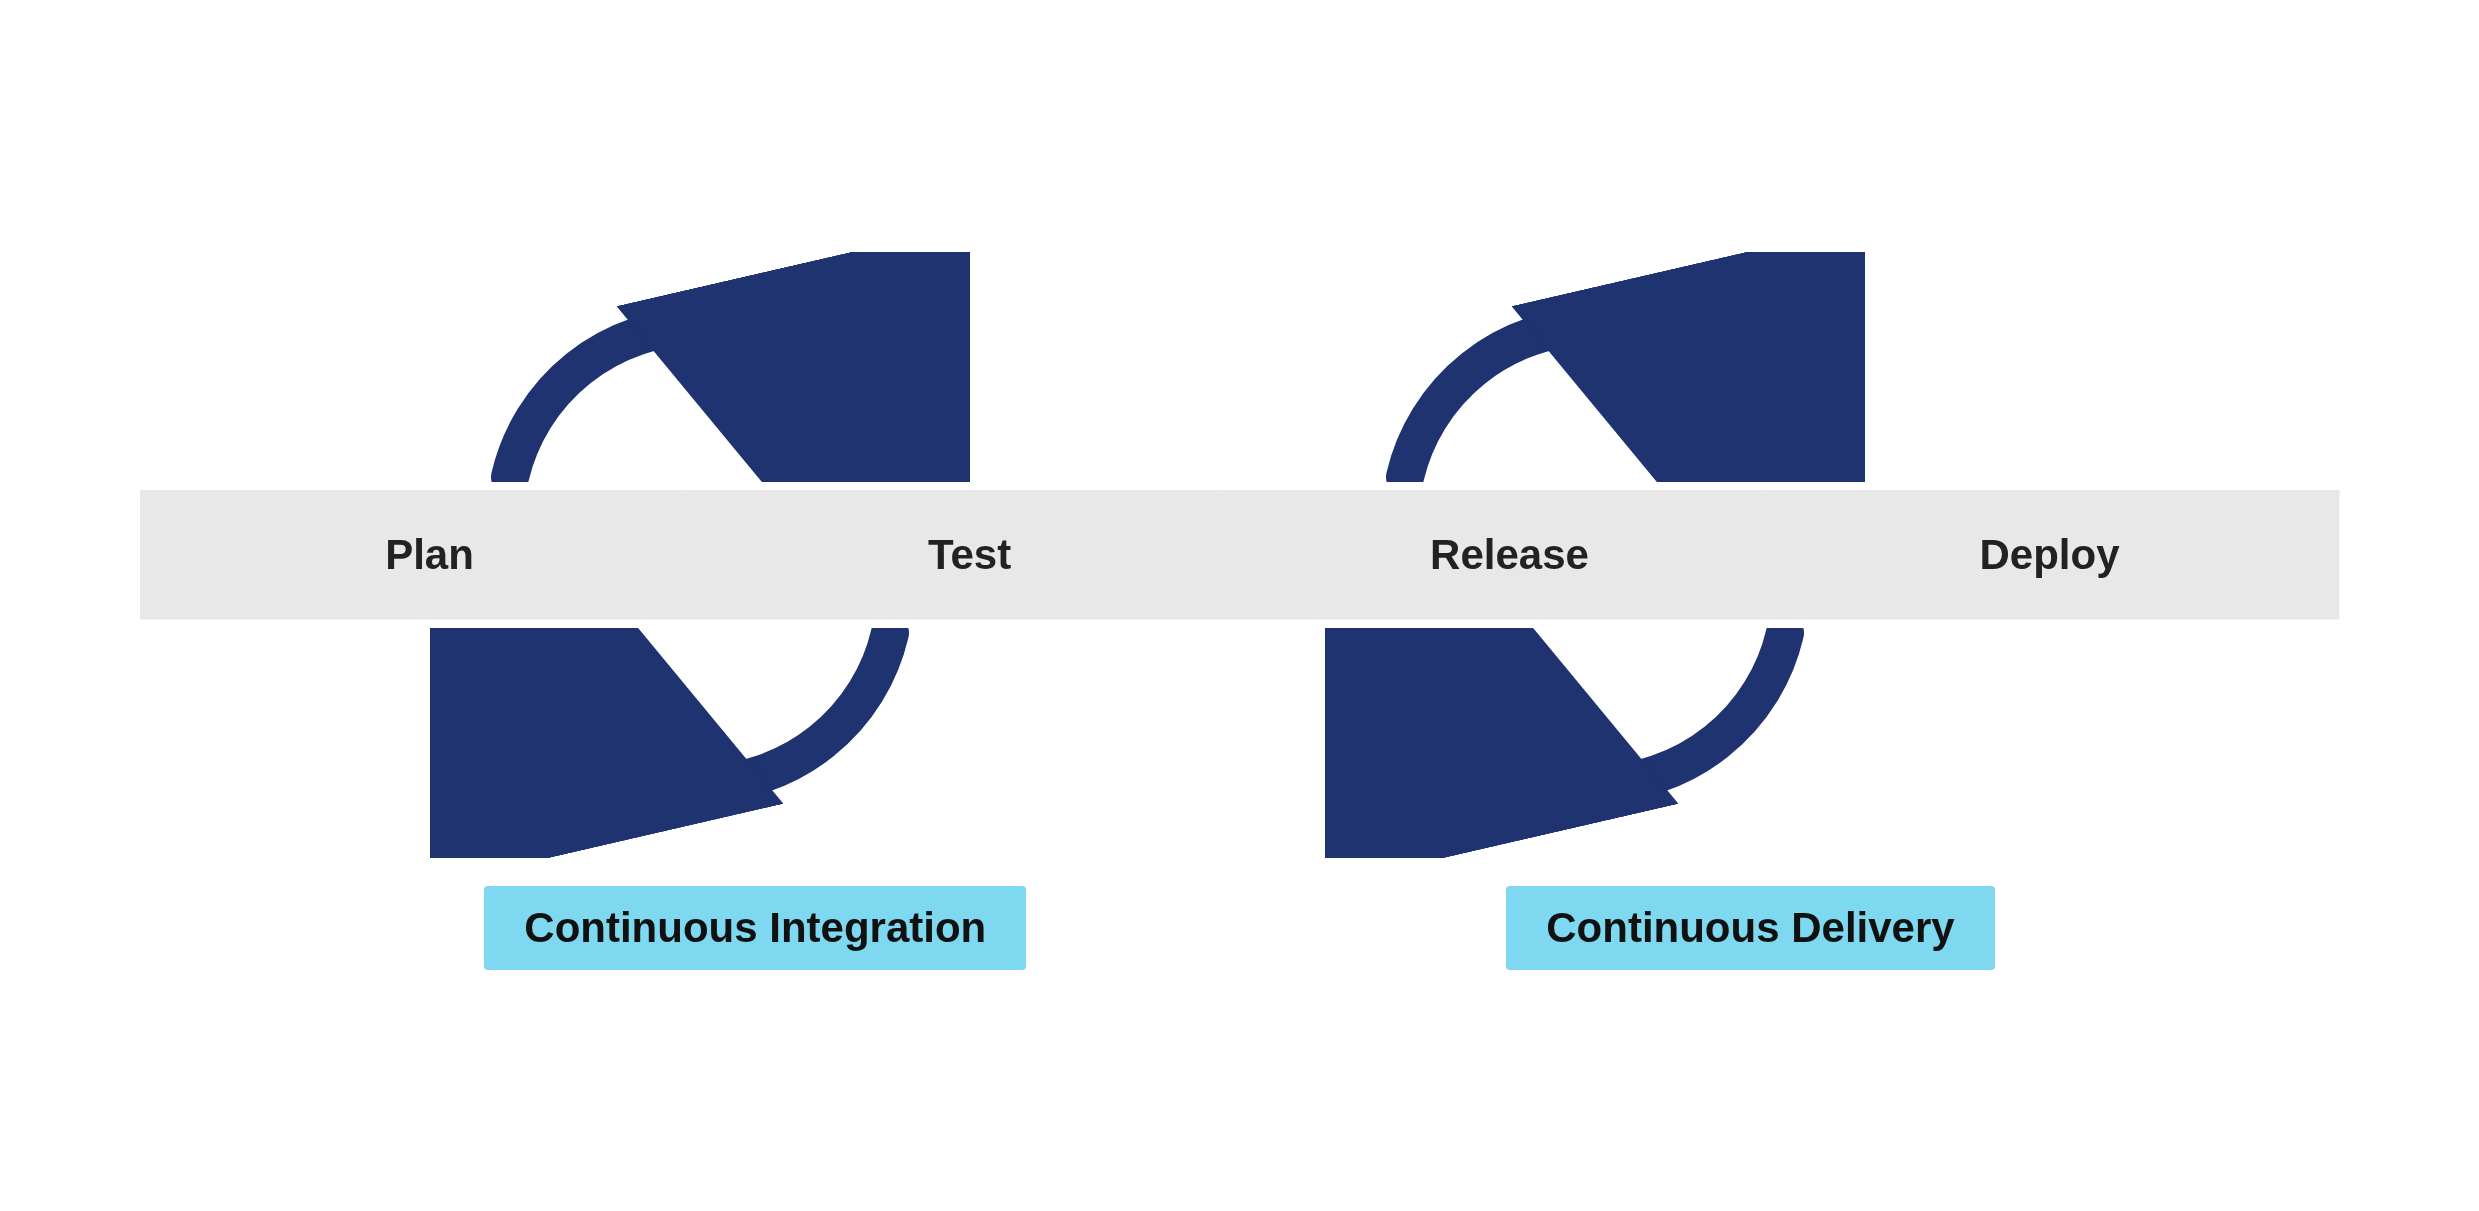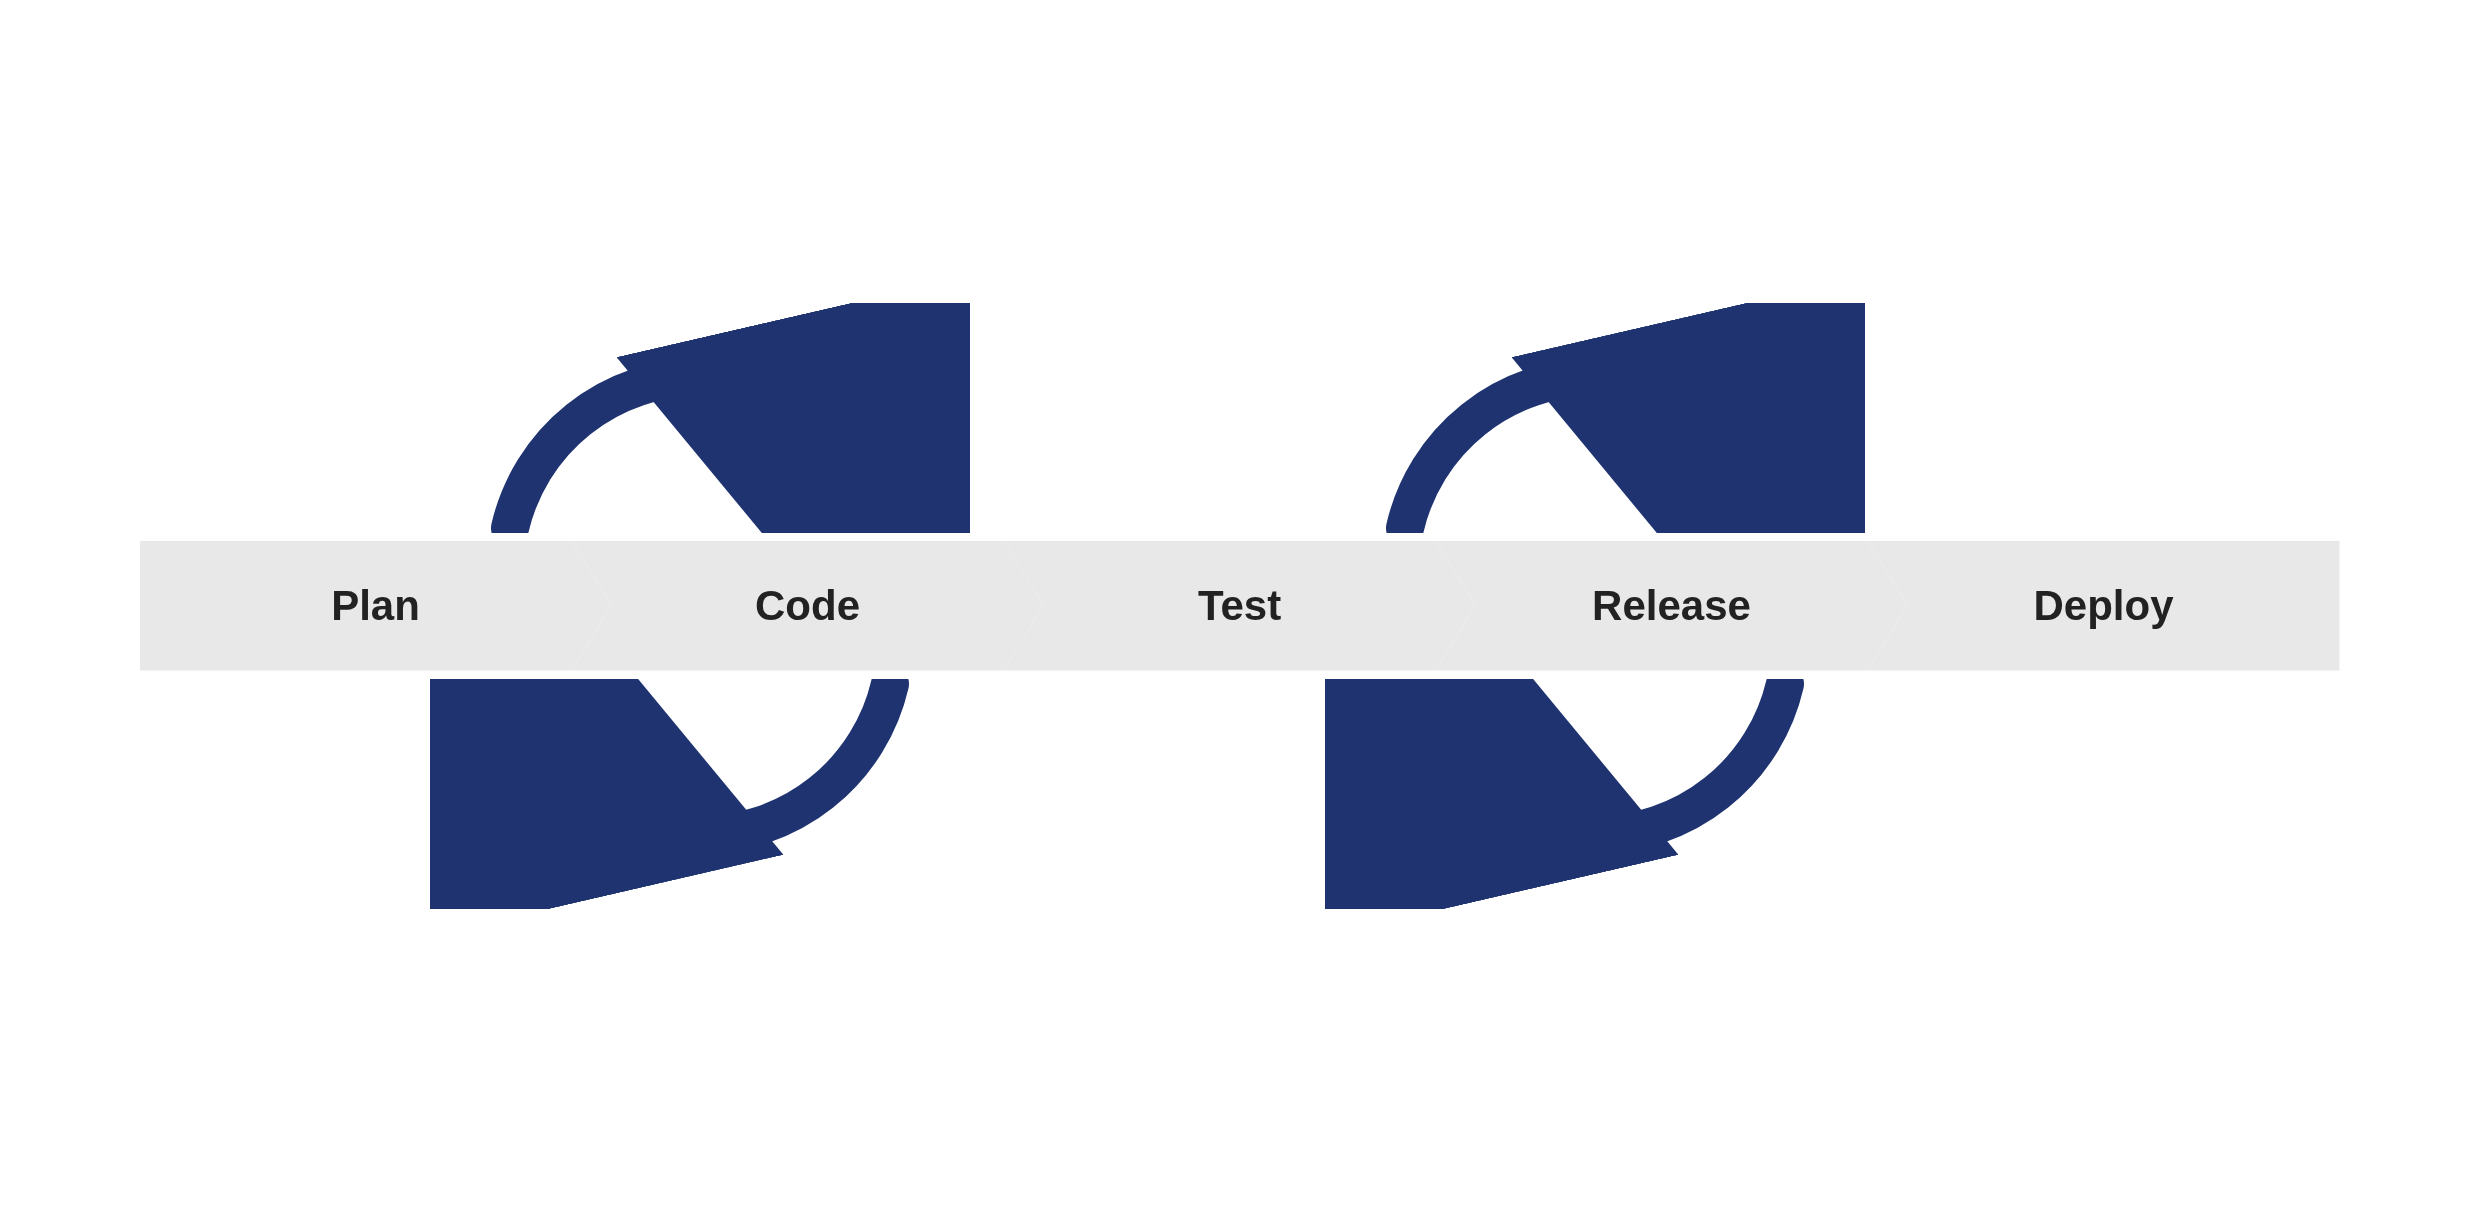--- a/index.html
+++ b/index.html
@@ -137,25 +137,20 @@
   </div>
 
   <div class="process-bar">
     <div class="chevron-item">
       <div class="chevron-shape">
         <span class="chevron-label">Plan</span>
       </div>
     </div>
     <div class="chevron-item" style="margin-left:-40px;">
       <div class="chevron-shape">
-        <span class="chevron-label">Code</span>
-      </div>
-    </div>
-    <div class="chevron-item" style="margin-left:-40px;">
-      <div class="chevron-shape">
         <span class="chevron-label">Test</span>
       </div>
     </div>
     <div class="chevron-item" style="margin-left:-40px;text-align:center;">
       <div class="chevron-shape">
         <span class="chevron-label">Release</span>
       </div>
     </div>
     <div class="chevron-item" style="margin-left:-40px;">
       <div class="chevron-shape">
@@ -178,14 +173,18 @@
     <svg style="position:absolute; left: 1185px; top: 0px;" width="540" height="230" viewBox="0 0 540 230">
       <defs>
         <marker id="arrowhead-bot-r" markerWidth="12" markerHeight="12" refX="6" refY="6" orient="auto">
           <path d="M0,0 L12,6 L0,12 Z" fill="#1e3370"></path>
         </marker>
       </defs>
       <path d="M 460,5 A 195,195 0 0,1 80,5" fill="none" stroke="#1e3370" stroke-width="38" stroke-linecap="round" marker-end="url(#arrowhead-bot-r)"></path>
     </svg>
   </div>
 
+  <div class="labels-row">
+    <div class="label-box">Continuous Integration</div>
+    <div class="label-box">Continuous Delivery</div>
+  </div>
 
 </div>
 
 </body></html>

